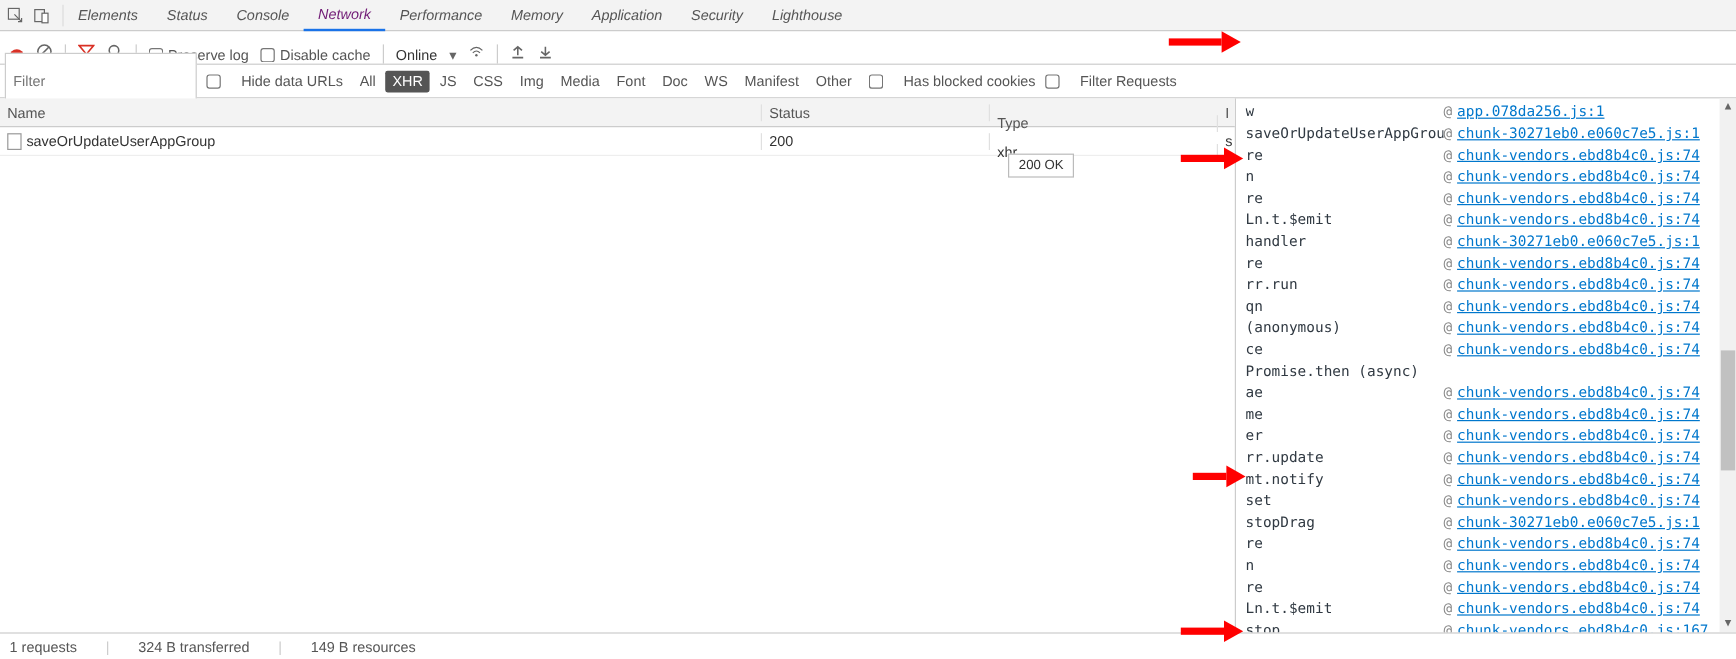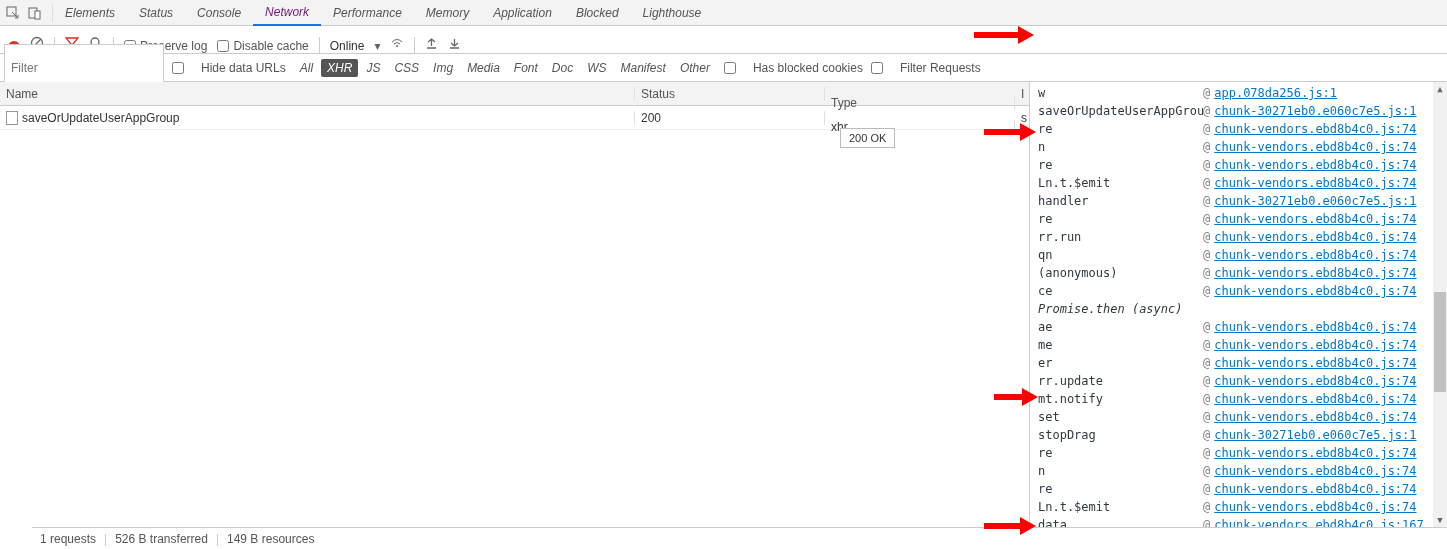--- a/index.html
+++ b/index.html
@@ -11,46 +11,46 @@
 .tab { padding: 0 12px; display: flex; align-items: center; color: #555; cursor: pointer; font-style: italic; }
 .tab.active { color: #701a75; border-bottom: 2px solid #1a73e8; }
 .toolbar { height: 28px; border-bottom: 1px solid #ccc; display: flex; align-items: flex-end; padding: 0 8px; gap: 10px; }
 .toolbar .rec { width: 12px; height: 12px; border-radius: 50%; background: #d93025; cursor: pointer; }
 .toolbar .icon { color: #666; cursor: pointer; }
 .toolbar .sep { width: 1px; height: 16px; background: #ccc; }
 .toolbar label { display: flex; align-items: center; gap: 4px; color: #555; }
 .filterbar { height: 28px; border-bottom: 1px solid #ccc; display: flex; align-items: center; padding: 0 4px; gap: 8px; }
 .filterbar input[type=text] { border: 1px solid #ccc; font-size: 12px; padding: 16px 6px; width: 160px; color: #888; }
 .filterbar label { display: flex; align-items: center; gap: 17px; color: #555; }
-.chips { display: flex; gap: 2px; align-items: center; font-style: italic; }
+.chips { display: flex; gap: 2px; align-items: center; }
 .chip { padding: 2px 6px; color: #555; cursor: pointer; }
 .chip.active { background: #555; color: #fff; border-radius: 2px; }
 .main { display: flex; height: calc(100% - 26px - 28px - 28px - 22px); }
 .grid { flex: 0 0 1030px; display: flex; flex-direction: column; border-right: 1px solid #ccc; }
 .grid-header, .grid-row { display: flex; height: 24px; align-items: center; }
 .grid-header { background: #f3f3f3; border-bottom: 1px solid #ccc; color: #555; }
 .col-name { flex: 0 0 635px; padding-left: 6px; border-right: 1px solid #e0e0e0; }
 .col-status { flex: 0 0 190px; padding-left: 6px; border-right: 1px solid #e0e0e0; }
 .col-type { flex: 0 0 190px; padding-left: 6px; border-right: 1px solid #e0e0e0; margin-top: 19px; }
 .col-init { flex: 1; padding-left: 6px; overflow: hidden; }
 .grid-row { border-bottom: 1px solid #eee; position: relative; }
 .grid-row .col-name { display: flex; align-items: center; gap: 4px; }
 .file-icon { width: 12px; height: 14px; border: 1px solid #999; display: inline-block; position: relative; }
 .tooltip { position: absolute; left: 840px; top: 22px; background: #fff; border: 1px solid #bbb; padding: 3px 8px; font-size: 11px; color: #333; z-index: 5; }
 .sidepanel { flex: 1; font-family: Consolas, monospace; font-size: 12px; overflow: hidden; position: relative; }
 .stack { padding: 2px 0 2px 8px; }
 .stack-row { display: flex; height: 18px; align-items: center; white-space: nowrap; }
 .stack-fn { flex: 0 0 165px; color: #303942; overflow: hidden; }
 .stack-at { color: #888; margin-right: 4px; }
 .stack-link { color: #07c; text-decoration: underline; cursor: pointer; }
-.stack-async { color: #303942; font-style: italic; }
+.stack-async { color: #303942; }
 .scrollbar { position: absolute; right: 0; top: 0; width: 14px; height: 100%; background: #f1f1f1; }
 .scrollbar-thumb { position: absolute; right: 1px; width: 12px; height: 100px; top: 210px; background: #c1c1c1; }
 .scroll-arrow { position: absolute; width: 14px; height: 14px; display: flex; align-items: center; justify-content: center; font-size: 9px; color: #666; }
-.statusbar { position: absolute; bottom: 0; left: 0; right: 0; height: 22px; border-top: 1px solid #ccc; display: flex; align-items: center; padding: 0 8px; gap: 4px; color: #555; margin-left: 32px; }
+.statusbar { position: absolute; bottom: 0; left: 0; right: 0; height: 22px; border-top: 1px solid #ccc; display: flex; align-items: center; padding: 0 8px; gap: 20px; color: #555; }
 .statusbar .ssep { color: #ccc; margin: 0 4px; }
 .arrow { position: absolute; z-index: 10; }
 .arrow-line { position: absolute; height: 6px; background: #ff0000; }
 .arrow-head { position: absolute; width: 0; height: 0; border-top: 9px solid transparent; border-bottom: 9px solid transparent; border-left: 16px solid #ff0000; }
 input[type=checkbox] { width: 12px; height: 12px; }
 </style>
 </head>
 <body>
 
 <div class="topbar">
@@ -69,21 +69,21 @@
     </span>
   </div>
   <div class="tabs" id="tabs">
       <div class="tab">Elements</div>
       <div class="tab">Status</div>
       <div class="tab">Console</div>
       <div class="tab active">Network</div>
       <div class="tab">Performance</div>
       <div class="tab">Memory</div>
       <div class="tab">Application</div>
-      <div class="tab">Blocked</div>
+      <div class="tab">Security</div>
       <div class="tab">Lighthouse</div>
     </div>
 </div>
 
 <div class="toolbar">
   <div class="rec"></div>
   <span class="icon">
     <svg width="14" height="14" viewBox="0 0 14 14">
         <circle cx="7" cy="7" r="5.5" fill="none" stroke="#666" stroke-width="1.3"></circle>
         <line x1="3" y1="11" x2="11" y2="3" stroke="#666" stroke-width="1.3"></line>
@@ -294,37 +294,37 @@
           <span class="stack-fn">re</span>
           <span class="stack-at">@</span>
           <span class="stack-link">chunk-vendors.ebd8b4c0.js:74</span>
         </div>
         <div class="stack-row">
           <span class="stack-fn">Ln.t.$emit</span>
           <span class="stack-at">@</span>
           <span class="stack-link">chunk-vendors.ebd8b4c0.js:74</span>
         </div>
         <div class="stack-row">
-          <span class="stack-fn">data</span>
+          <span class="stack-fn">stop</span>
           <span class="stack-at">@</span>
           <span class="stack-link">chunk-vendors.ebd8b4c0.js:167</span>
         </div>
       </div>
     <div class="scrollbar">
       <div class="scroll-arrow" style="top:0">▲</div>
       <div class="scrollbar-thumb"></div>
       <div class="scroll-arrow" style="bottom:0">▼</div>
     </div>
   </div>
 </div>
 
 <div class="statusbar">
   <span>1 requests</span>
   <span class="ssep">|</span>
-  <span>526 B transferred</span>
+  <span>324 B transferred</span>
   <span class="ssep">|</span>
   <span>149 B resources</span>
 </div>
 
 <div class="arrow" style="top:26px; left:974px;">
   <div class="arrow-line" style="width:44px; top:6px;"></div>
     <div class="arrow-head" style="left:44px;"></div>
 </div>
 <div class="arrow" style="top:123px; left:984px;">
   <div class="arrow-line" style="width:36px; top:6px;"></div>

